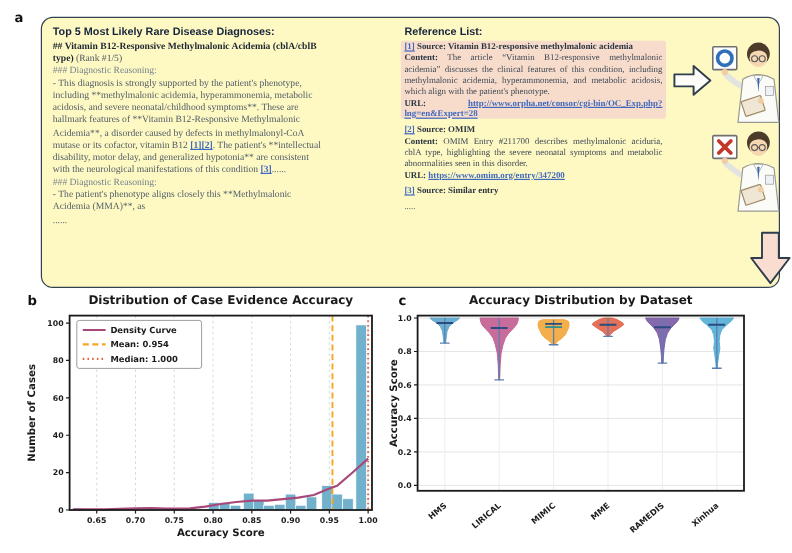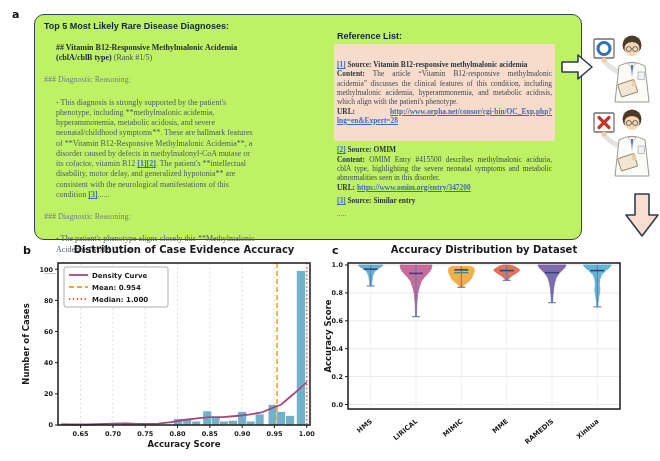--- a/index.html
+++ b/index.html
@@ -1,36 +1,36 @@
 <!DOCTYPE html>
 <html><head>
 <meta charset="utf-8">
 <style>
   html,body{margin:0;padding:0;background:#ffffff;}
   #fig{position:relative;width:660px;height:461px;background:#ffffff;overflow:hidden;
        font-family:"Liberation Serif",serif;}
   .panel-label{position:absolute;font-family:"DejaVu Sans",sans-serif;font-weight:bold;
        font-size:11px;color:#111;}
   
-  #diag-box{position:absolute;left:34px;top:14px;width:548px;height:226px;
-       background:#bef264;border:1.5px solid #33424f;border-radius:10px;box-sizing:border-box;}
+  #diag-box{position:absolute;left:34px;top:14px;width:616px;height:226px;
+       background:#fef9c3;border:1.5px solid #33424f;border-radius:10px;box-sizing:border-box;}
   #left-col{position:absolute;left:9px;top:6px;width:225px;}
-  #right-col{position:absolute;left:302px;top:16px;width:215px;}
+  #right-col{position:absolute;left:302px;top:6px;width:215px;}
   .col-title{font-family:"Liberation Sans",sans-serif;font-weight:bold;font-size:9px;
        color:#15233d;margin:0 0 3px 0;}
-  .body-p{margin:12px;font-size:8px;line-height:1.28;color:#4f5b66;}
+  .body-p{margin:0;font-size:8px;line-height:1.28;color:#4f5b66;}
   .ref-p{margin:0;font-size:7.4px;line-height:1.26;color:#3f4a55;text-align:justify;}
   .sub-h{margin:0;font-size:8px;line-height:1.28;font-weight:normal;color:#75808c;}
   .sg-plain{}
   .sg-h2{font-weight:bold;color:#1d2733;}
   .sg-rank{color:#4a5560;}
   .sg-b{font-weight:bold;color:#2b3642;}
   .sg-link,.sg-url{color:#3f69bf;text-decoration:underline;font-weight:bold;}
   .ref-item{margin-bottom:4px;}
-  .ref-highlight{background:#f8dccb;border-radius:2px;padding:16px 3px;margin:0 -3px 4px -3px;}
+  .ref-highlight{background:#f8dccb;border-radius:2px;padding:0 3px;margin:0 -3px 4px -3px;}
   .dots{margin:2px 0 0 0;font-size:8px;color:#4f5b66;}
   
   .abs{position:absolute;}
   
   svg text{font-family:"DejaVu Sans",sans-serif;}
 </style>
 </head>
 <body>
 
 <div id="fig">
@@ -52,21 +52,21 @@
       <p class="col-title">Reference List:</p>
 
       <div class="ref-item ref-highlight">
         <p class="ref-p"><span class="sg-link">[1]</span><span class="sg-plain"> </span><span class="sg-b">Source: </span><span class="sg-b">Vitamin B12-responsive methylmalonic acidemia</span></p>
         <p class="ref-p"><span class="sg-b">Content: </span><span class="sg-plain">The article “Vitamin B12-responsive methylmalonic acidemia” discusses the clinical features of this condition, including methylmalonic acidemia, hyperammonemia, and metabolic acidosis, which align with the patient's phenotype.</span></p>
         <p class="ref-p"><span class="sg-b">URL: </span><span class="sg-url">http://www.orpha.net/consor/cgi-bin/OC_Exp.php?lng=en&amp;Expert=28</span></p>
       </div>
 
       <div class="ref-item">
         <p class="ref-p"><span class="sg-link">[2]</span><span class="sg-plain"> </span><span class="sg-b">Source: </span><span class="sg-b">OMIM</span></p>
-        <p class="ref-p"><span class="sg-b">Content: </span><span class="sg-plain">OMIM Entry #415500 describes methylmalonic aciduria, cblA type, highlighting the severe neonatal symptoms and metabolic abnormalities seen in this disorder.</span></p>
+        <p class="ref-p"><span class="sg-b">Content: </span><span class="sg-plain">OMIM Entry #211700 describes methylmalonic aciduria, cblA type, highlighting the severe neonatal symptoms and metabolic abnormalities seen in this disorder.</span></p>
         <p class="ref-p"><span class="sg-b">URL: </span><span class="sg-url">https://www.omim.org/entry/347200</span></p>
       </div>
 
       <div class="ref-item">
         <p class="ref-p"><span class="sg-link">[3]</span><span class="sg-plain"> </span><span class="sg-b">Source: </span><span class="sg-b">Similar entry</span></p>
       </div>
       <p class="dots" style="font-size:7.4px">.....</p>
     </div>
   </div>
 

